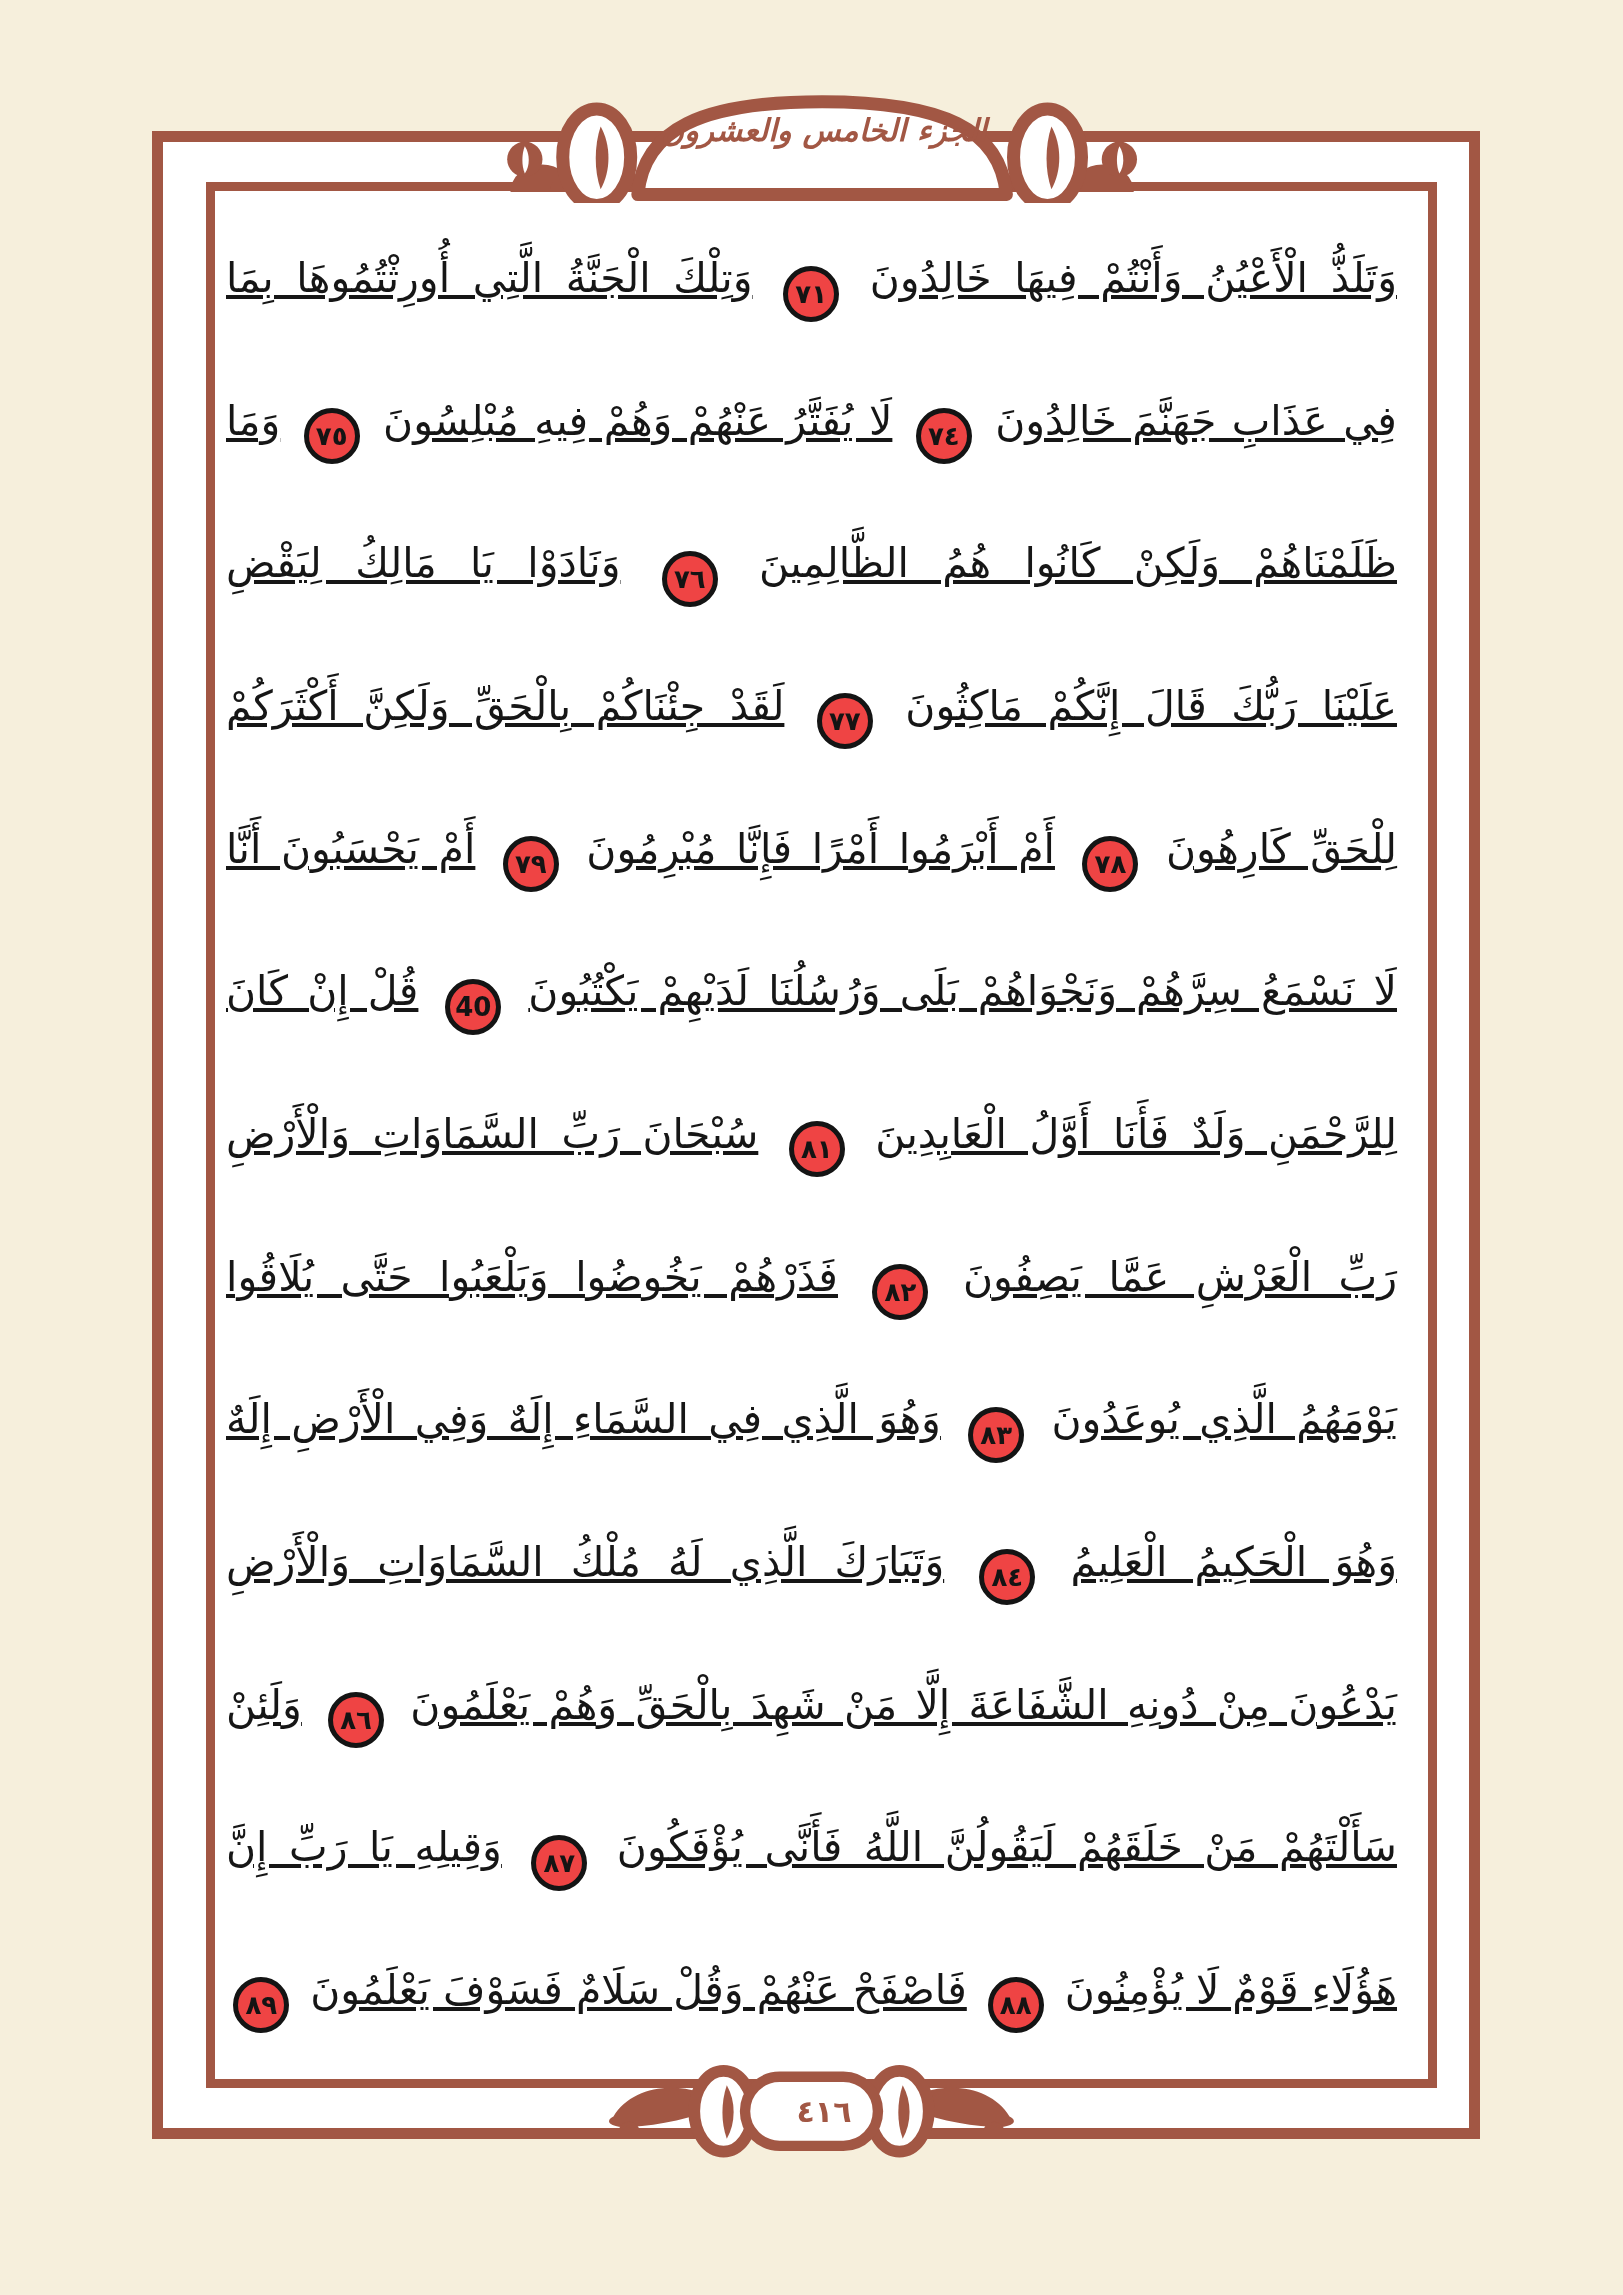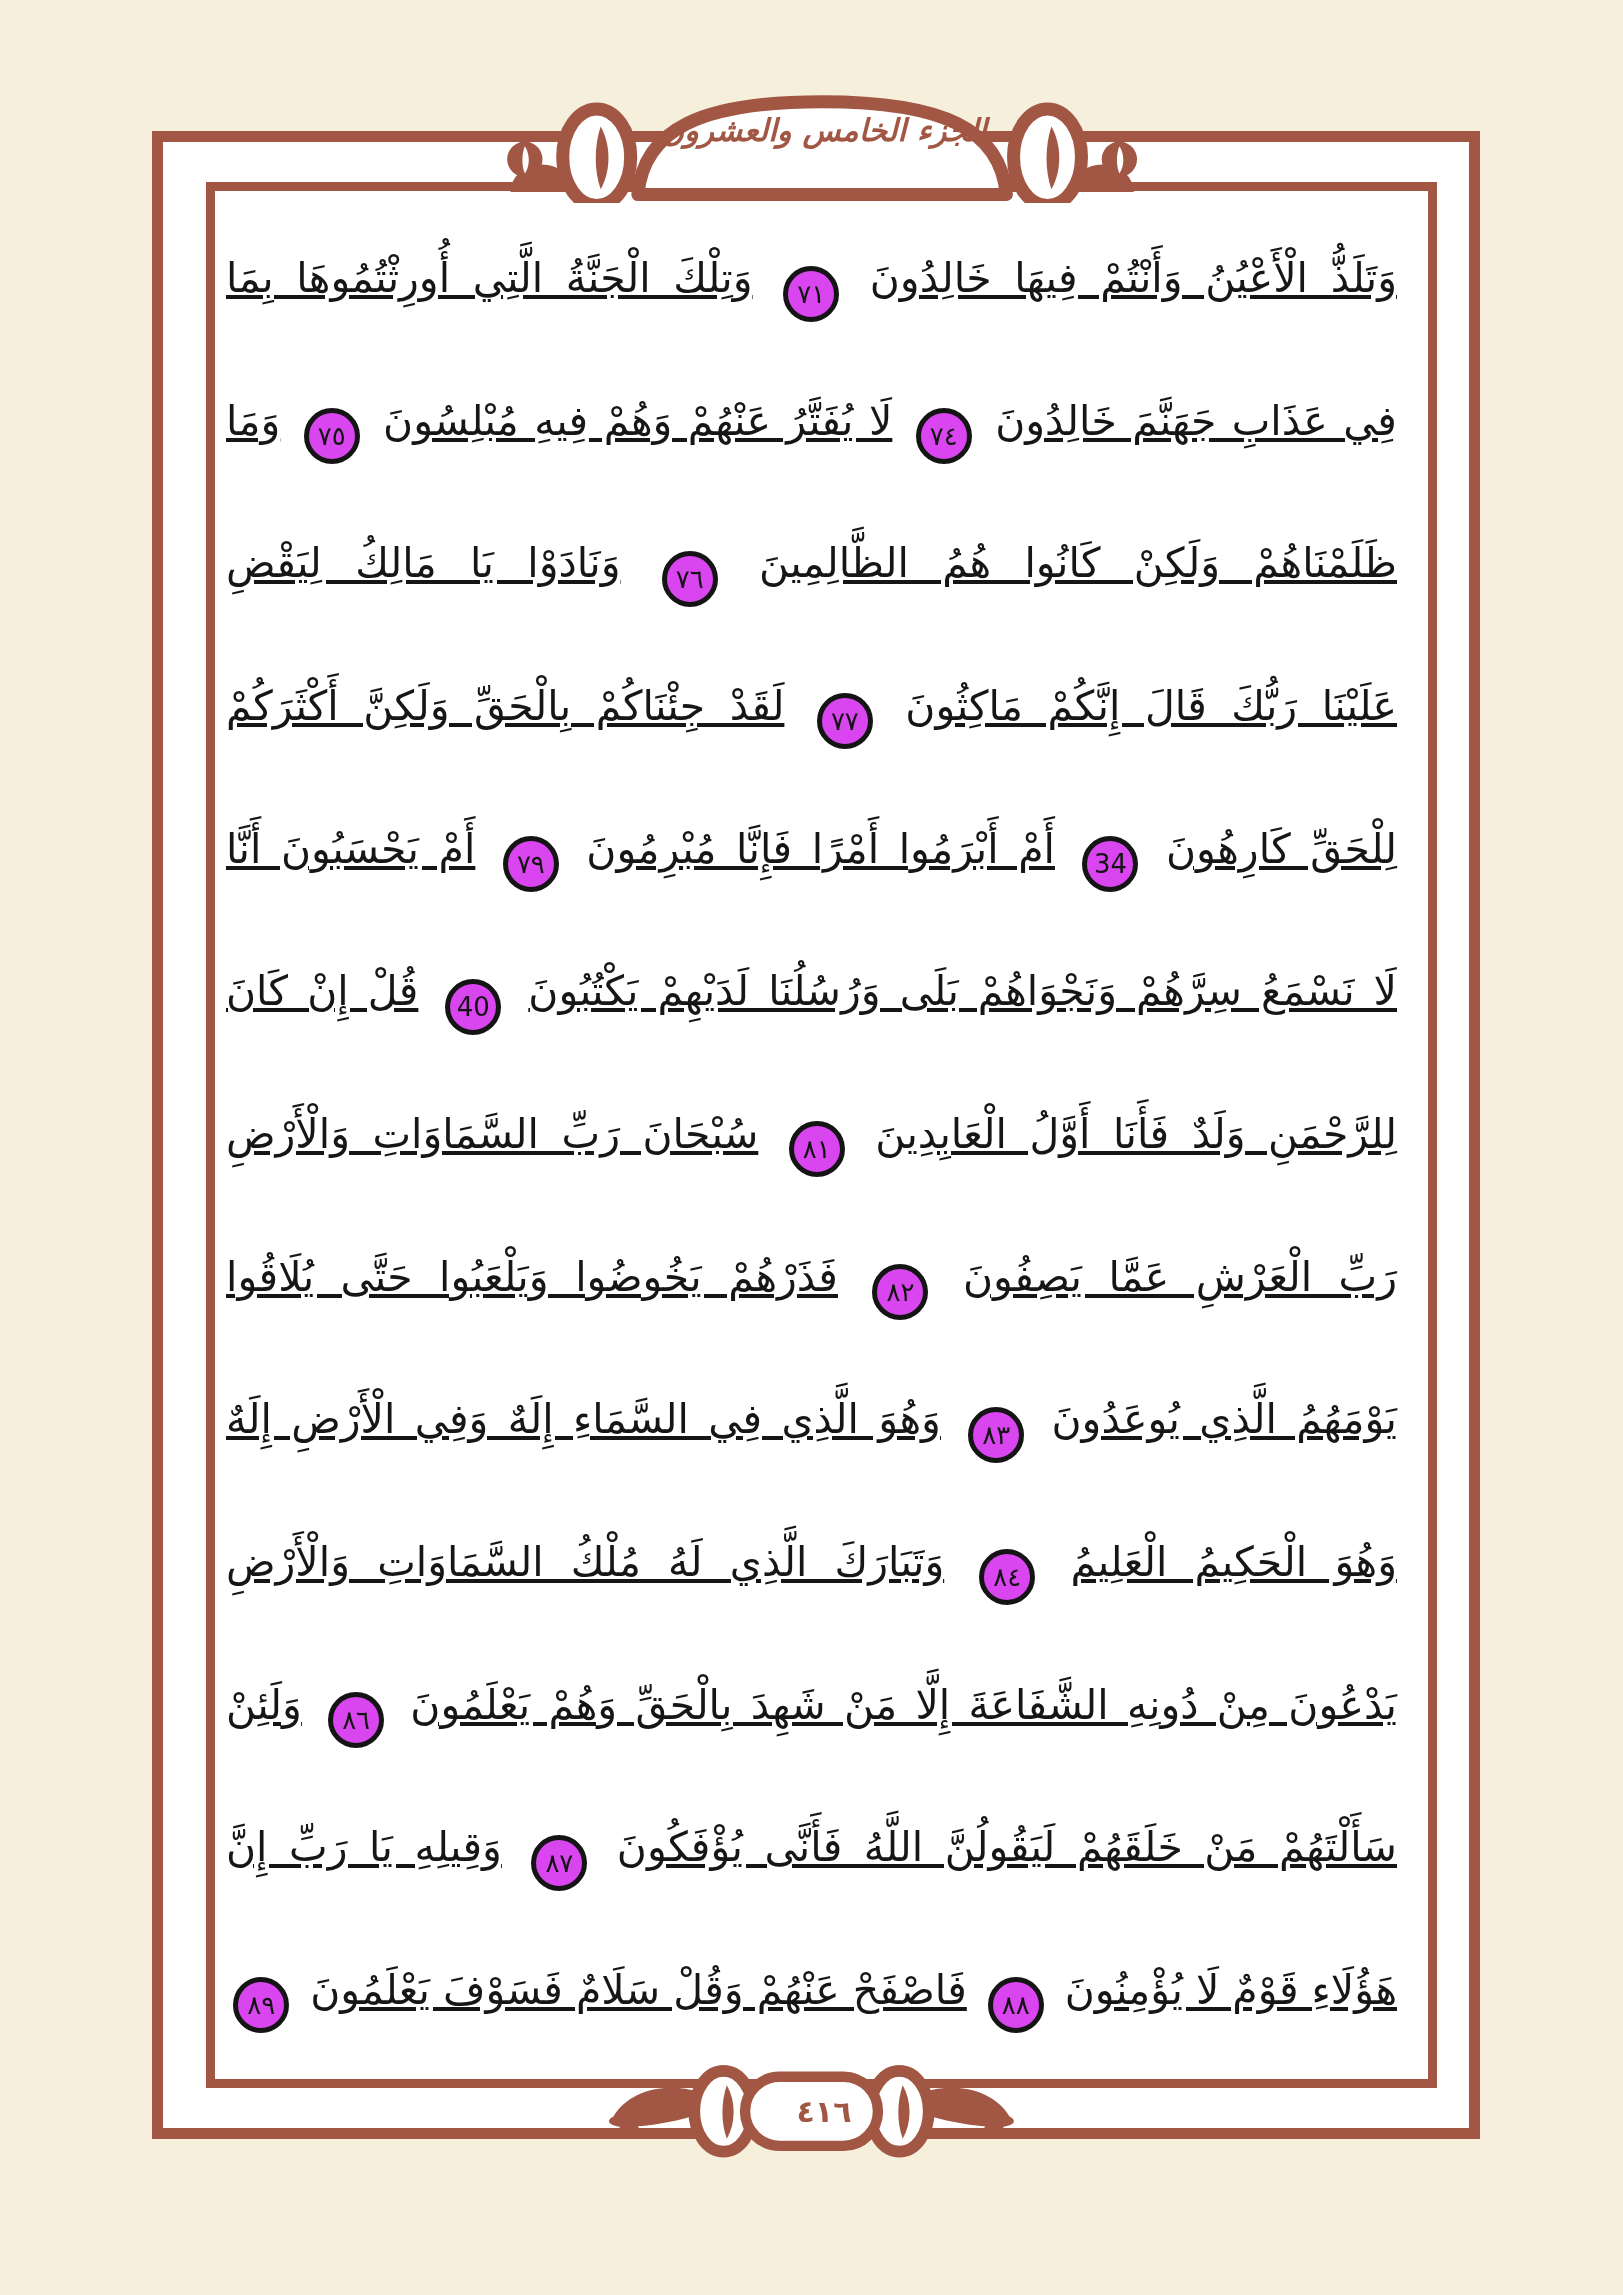--- a/index.html
+++ b/index.html
@@ -27,23 +27,23 @@
     display:block;height:113px;line-height:113px;
     text-align:justify;text-align-last:justify;
     font-size:41px;color:#161616;
     white-space:nowrap;
   }
   .qtext{letter-spacing:0;text-decoration:underline;}
   .ayah{
     display:inline-block;box-sizing:border-box;
     width:56px;height:56px;line-height:46px;
     border:5.2px solid #141414;border-radius:50%;
-    background:#d946ef;
+    background:#ef4444;
     text-align:center;text-align-last:center;
-    font-size:26px;font-weight:normal;color:#141414;
+    font-size:26px;font-weight:bold;color:#141414;
     vertical-align:-10.5px;margin:0 7.9px;
   }
   .ornament{position:absolute;z-index:4;}
   .overlay-label{
     position:absolute;z-index:5;display:flex;
     align-items:center;justify-content:center;
     color:#a25744;font-weight:bold;direction:rtl;
   }
   .juz-title{
     left:677px;top:92px;width:294px;height:75px;
@@ -82,21 +82,21 @@
   <path d="M 285,212 C 294,112 382,70 567,70 C 752,70 840,112 849,212 Z" fill="#ffffff" stroke="#a25744" stroke-width="20" stroke-linejoin="round"></path>
 </svg>
 
 <div class="overlay-label juz-title">الجزء الخامس والعشرون</div>
 
 <div class="text-area">
     <div class="qline"><span class="qtext">وَتَلَذُّ الْأَعْيُنُ وَأَنْتُمْ فِيهَا خَالِدُونَ</span> <span class="ayah">٧١</span> <span class="qtext">وَتِلْكَ الْجَنَّةُ الَّتِي أُورِثْتُمُوهَا بِمَا</span> </div>
     <div class="qline"><span class="qtext">فِي عَذَابِ جَهَنَّمَ خَالِدُونَ</span> <span class="ayah">٧٤</span> <span class="qtext">لَا يُفَتَّرُ عَنْهُمْ وَهُمْ فِيهِ مُبْلِسُونَ</span> <span class="ayah">٧٥</span> <span class="qtext">وَمَا</span> </div>
     <div class="qline"><span class="qtext">ظَلَمْنَاهُمْ وَلَكِنْ كَانُوا هُمُ الظَّالِمِينَ</span> <span class="ayah">٧٦</span> <span class="qtext">وَنَادَوْا يَا مَالِكُ لِيَقْضِ</span> </div>
     <div class="qline"><span class="qtext">عَلَيْنَا رَبُّكَ قَالَ إِنَّكُمْ مَاكِثُونَ</span> <span class="ayah">٧٧</span> <span class="qtext">لَقَدْ جِئْنَاكُمْ بِالْحَقِّ وَلَكِنَّ أَكْثَرَكُمْ</span> </div>
-    <div class="qline"><span class="qtext">لِلْحَقِّ كَارِهُونَ</span> <span class="ayah">34</span> <span class="qtext">أَمْ أَبْرَمُوا أَمْرًا فَإِنَّا مُبْرِمُونَ</span> <span class="ayah">٧٩</span> <span class="qtext">أَمْ يَحْسَبُونَ أَنَّا</span> </div>
+    <div class="qline"><span class="qtext">لِلْحَقِّ كَارِهُونَ</span> <span class="ayah">٧٨</span> <span class="qtext">أَمْ أَبْرَمُوا أَمْرًا فَإِنَّا مُبْرِمُونَ</span> <span class="ayah">٧٩</span> <span class="qtext">أَمْ يَحْسَبُونَ أَنَّا</span> </div>
     <div class="qline"><span class="qtext">لَا نَسْمَعُ سِرَّهُمْ وَنَجْوَاهُمْ بَلَى وَرُسُلُنَا لَدَيْهِمْ يَكْتُبُونَ</span> <span class="ayah">40</span> <span class="qtext">قُلْ إِنْ كَانَ</span> </div>
     <div class="qline"><span class="qtext">لِلرَّحْمَنِ وَلَدٌ فَأَنَا أَوَّلُ الْعَابِدِينَ</span> <span class="ayah">٨١</span> <span class="qtext">سُبْحَانَ رَبِّ السَّمَاوَاتِ وَالْأَرْضِ</span> </div>
     <div class="qline"><span class="qtext">رَبِّ الْعَرْشِ عَمَّا يَصِفُونَ</span> <span class="ayah">٨٢</span> <span class="qtext">فَذَرْهُمْ يَخُوضُوا وَيَلْعَبُوا حَتَّى يُلَاقُوا</span> </div>
     <div class="qline"><span class="qtext">يَوْمَهُمُ الَّذِي يُوعَدُونَ</span> <span class="ayah">٨٣</span> <span class="qtext">وَهُوَ الَّذِي فِي السَّمَاءِ إِلَهٌ وَفِي الْأَرْضِ إِلَهٌ</span> </div>
     <div class="qline"><span class="qtext">وَهُوَ الْحَكِيمُ الْعَلِيمُ</span> <span class="ayah">٨٤</span> <span class="qtext">وَتَبَارَكَ الَّذِي لَهُ مُلْكُ السَّمَاوَاتِ وَالْأَرْضِ</span> </div>
     <div class="qline"><span class="qtext">يَدْعُونَ مِنْ دُونِهِ الشَّفَاعَةَ إِلَّا مَنْ شَهِدَ بِالْحَقِّ وَهُمْ يَعْلَمُونَ</span> <span class="ayah">٨٦</span> <span class="qtext">وَلَئِنْ</span> </div>
     <div class="qline"><span class="qtext">سَأَلْتَهُمْ مَنْ خَلَقَهُمْ لَيَقُولُنَّ اللَّهُ فَأَنَّى يُؤْفَكُونَ</span> <span class="ayah">٨٧</span> <span class="qtext">وَقِيلِهِ يَا رَبِّ إِنَّ</span> </div>
     <div class="qline"><span class="qtext">هَؤُلَاءِ قَوْمٌ لَا يُؤْمِنُونَ</span> <span class="ayah">٨٨</span> <span class="qtext">فَاصْفَحْ عَنْهُمْ وَقُلْ سَلَامٌ فَسَوْفَ يَعْلَمُونَ</span> <span class="ayah">٨٩</span> </div>
   </div>
 

